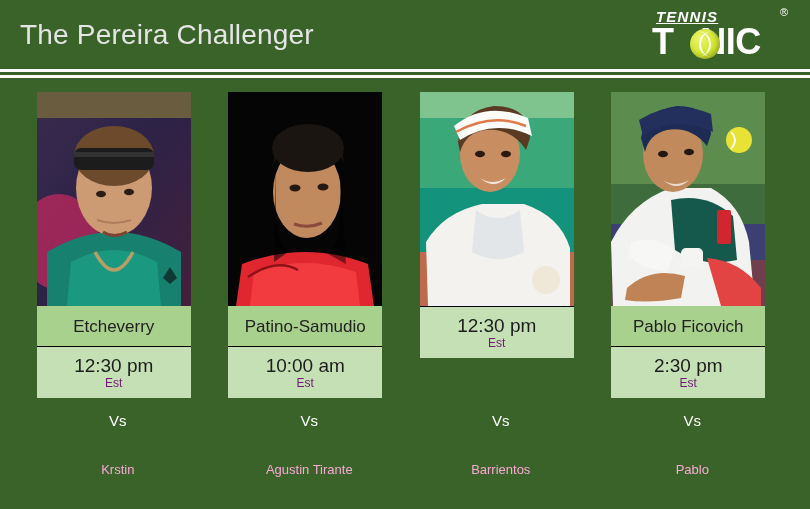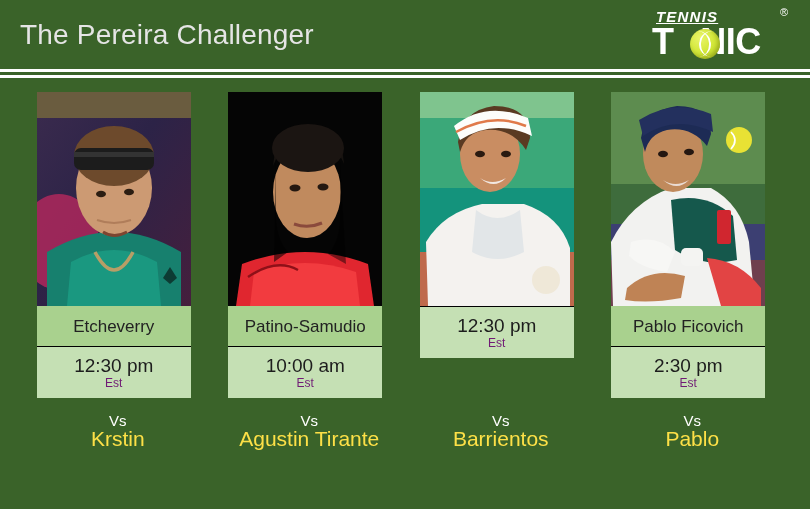--- a/index.html
+++ b/index.html
@@ -208,24 +208,25 @@
     flex-direction: column;
     align-items: center;
     min-width: 0;
   }
   .vs-label {
     color: #ffffff;
     font-size: 15px;
     line-height: 1;
   }
   .opp-name {
-    color: #fde047;
-    font-size: 21px;
+    color: #f9a8d4;
+    font-size: 13px;
     line-height: 1;
     white-space: nowrap;
+    margin-top: 35px;
   }
 </style>
 </head>
 <body>
 
 <div class="page">
 
   <div class="header">
     <div class="tournament-title">The Pereira Challenger</div>
 

